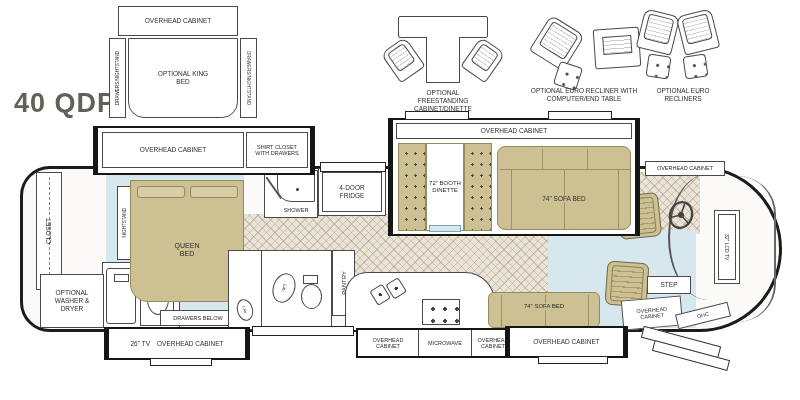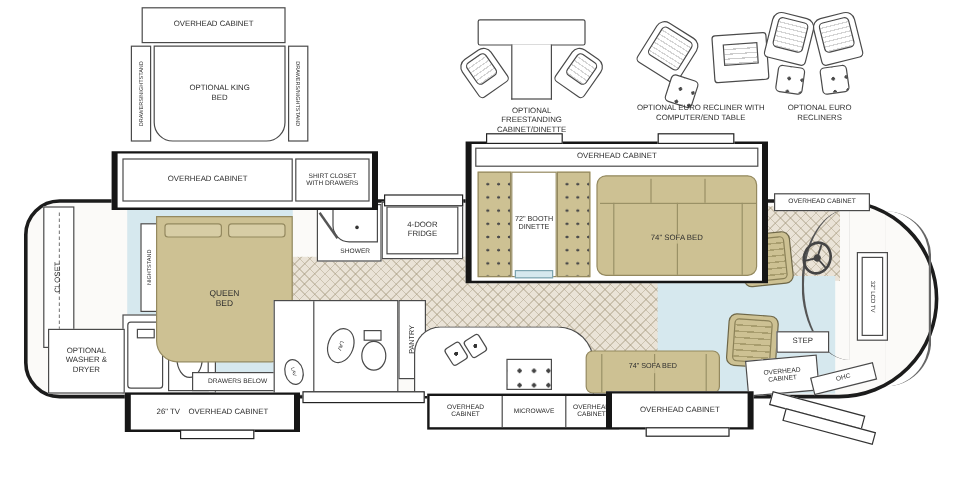--- a/index.html
+++ b/index.html
@@ -33,20 +33,21 @@
   .seat i{position:absolute;left:4px;right:4px;top:3px;bottom:3px;display:block;border-radius:4px;
         background:repeating-linear-gradient(180deg,#cdc193 0 4px,#a89d6e 4px 5.2px);border:1px solid #8a8057;}
   .seam{position:absolute;background:#9a9166;}
   .ellipse{position:absolute;box-sizing:border-box;border:1.2px solid #4a4a4a;border-radius:50%;background:#fff;}
 </style>
 </head>
 <body>
 
 <div id="canvas">
 
+  <div class="abs" style="left:14px;top:88px;width:120px;height:32px;font-size:27px;font-weight:bold;letter-spacing:1px;color:#5d6455;">40 QDP</div>
 
   <div class="box cc lbl" style="left:118px;top:6px;width:120px;height:30px;">OVERHEAD CABINET</div>
   <div class="box cc" style="left:109px;top:38px;width:17px;height:80px;">
     <span class="vt" style="font-size:4.6px;">DRAWERS/NIGHTSTAND</span>
   </div>
   <div class="box cc" style="left:240px;top:38px;width:17px;height:80px;">
     <span class="vtd" style="font-size:4.6px;">DRAWERS/NIGHTSTAND</span>
   </div>
   <div class="box cc lbl" style="left:128px;top:38px;width:110px;height:80px;border-radius:0 0 16px 16px;">
     <span class="lbl" style="width:56px;">OPTIONAL KING BED</span>

